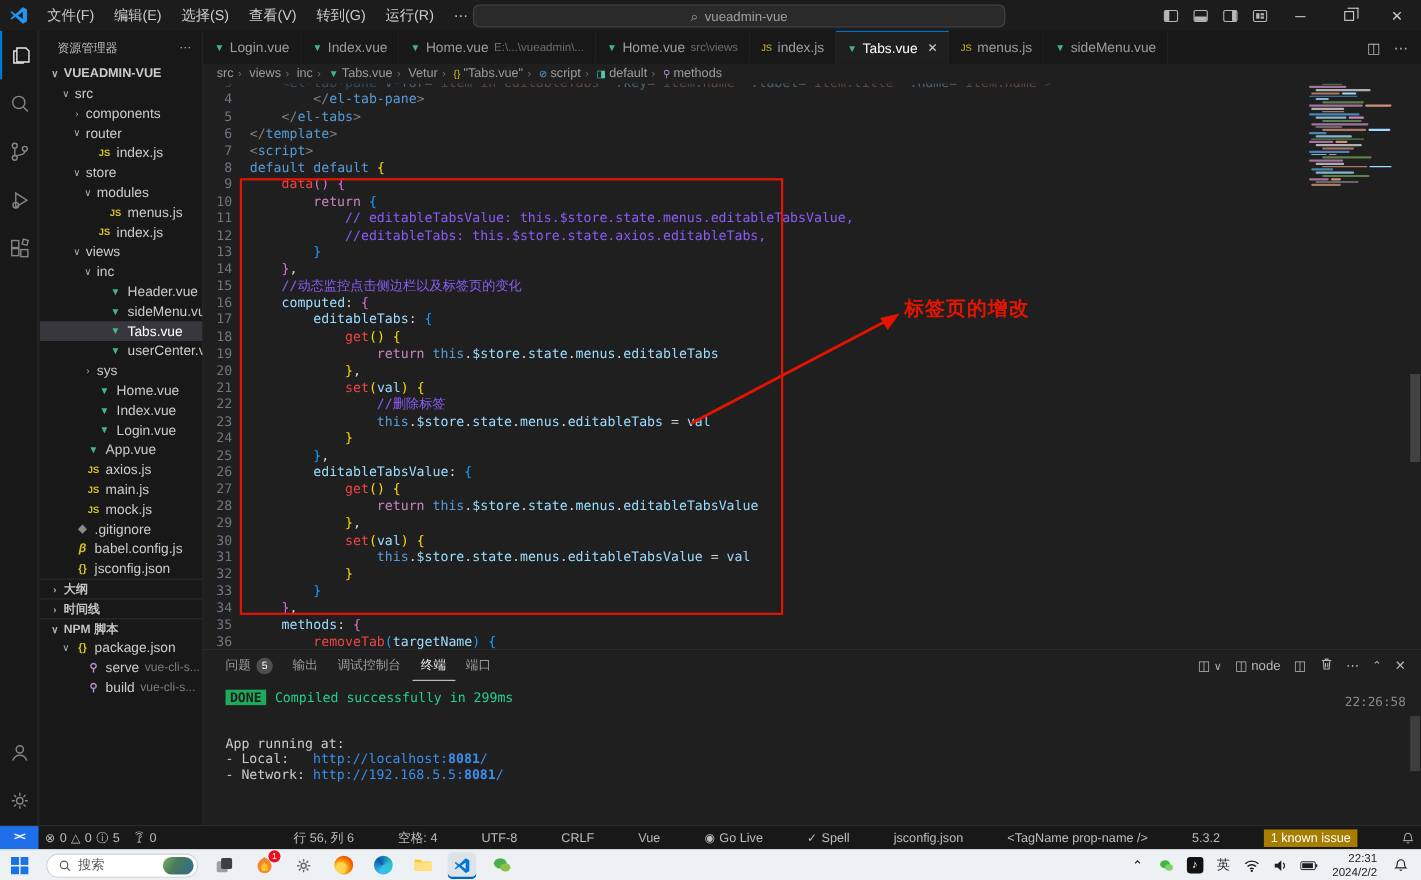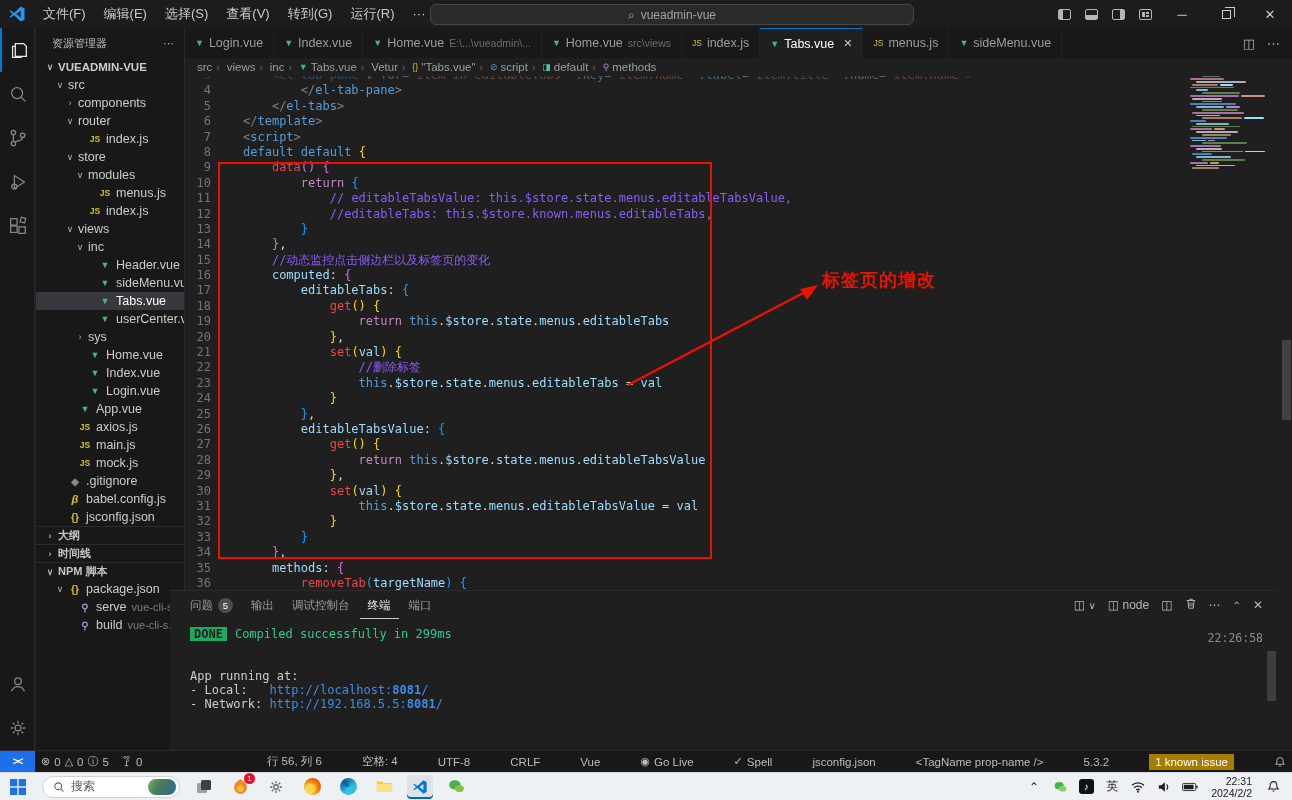--- a/index.html
+++ b/index.html
@@ -65,37 +65,37 @@
   .cicon.vue { color:#41b883; font-weight:bold; }
   .cicon.json { color:#d6c224; }
   .cicon.mod { color:#569cd6; }
   .cicon.def { color:#4ec9b0; }
   .cicon.wrench { color:#b08fd0; }
 
   #code { position:absolute; left:0; top:47px; width:1107px; height:515px; overflow:hidden; font-family:"DejaVu Sans Mono", monospace; font-size:12px; line-height:15.4px; }
   #code-inner { position:absolute; top:-7px; left:0; width:100%; }
   .cl { display:flex; height:15.4px; white-space:pre; }
   .cl .ln { width:26px; text-align:right; color:#6e7681; flex:none; }
-  .cl .lc { padding-left:32px; color:#d4d4d4; }
+  .cl .lc { padding-left:16px; color:#d4d4d4; }
   .cl.dim { opacity:0.35; }
   .sg-t{color:#569cd6} .sg-p{color:#808080} .sg-k{color:#569cd6} .sg-c{color:#c586c0}
   .sg-f{color:#ef4444} .sg-v{color:#9cdcfe} .sg-m{color:#8b5cf6} .sg-w{color:#d4d4d4}
   .sg-b1{color:#ffd700} .sg-b2{color:#da70d6} .sg-b3{color:#179fff} .sg-s{color:#ce9178}
 
   #red-box { position:absolute; left:33px; top:134px; width:494px; height:397px; border:2px solid #e51400; z-index:6; pointer-events:none; }
   #red-arrow { position:absolute; left:0; top:0; width:1107px; height:562px; z-index:6; pointer-events:none; }
   #red-label { position:absolute; left:637px; top:240px; color:#e51400; font-size:18px; font-weight:bold; z-index:6; letter-spacing:1px; }
 
   #minimap { position:absolute; left:1005px; top:42px; width:75px; height:105px; z-index:4; }
   .mm-row { height:2.4px; display:flex; gap:2px; margin-bottom:0.4px; }
   .mm-bar { height:1.8px; border-radius:1px; }
   #scrollbar { position:absolute; right:1px; top:312px; width:9px; height:80px; background:rgba(121,121,121,0.4); z-index:7; }
 
   
-  #panel { position:absolute; left:170px; top:590px; width:1107px; height:160px; background:#1f1f1f; border-top:1px solid #2b2b2b; }
+  #panel { position:absolute; left:185px; top:590px; width:1107px; height:160px; background:#1f1f1f; border-top:1px solid #2b2b2b; }
   #panel-tabs { height:28px; display:flex; align-items:center; padding-left:12px; gap:2px; }
   .ptab { padding:0 8px; height:28px; line-height:28px; color:#9d9d9d; font-size:11.5px; display:flex; align-items:center; gap:5px; }
   .ptab.active { color:#e7e7e7; border-bottom:1px solid #cccccc; }
   .ptab .pbadge { background:#4d4d4d; color:#ffffff; border-radius:50%; width:15px; height:15px; line-height:15px; text-align:center; font-size:9.5px; }
   #panel-actions { margin-left:auto; display:flex; align-items:center; gap:12px; padding-right:14px; color:#b6b6b6; font-size:12px; }
   #panel-actions .sm { font-size:10px; }
   #term { position:absolute; left:20px; top:36px; font-family:"DejaVu Sans Mono", monospace; font-size:12px; line-height:14px; color:#cccccc; }
   .tline { height:14px; white-space:pre; }
   .done-badge { background:#1fa95c; color:#1e1e1e; font-weight:bold; padding:0 4px; margin-right:8px; }
   .tgreen { color:#23d18b; }
@@ -463,21 +463,21 @@
         <div id="code-inner">
           <div class="cl dim"><span class="ln">3</span><span class="lc">    <span class="sg-p">&lt;</span><span class="sg-t">el-tab-pane</span><span class="sg-w"> </span><span class="sg-v">v-for</span><span class="sg-w">=</span><span class="sg-s">"item in editableTabs"</span><span class="sg-w"> </span><span class="sg-v">:key</span><span class="sg-w">=</span><span class="sg-s">"item.name"</span><span class="sg-w"> </span><span class="sg-v">:label</span><span class="sg-w">=</span><span class="sg-s">"item.title"</span><span class="sg-w"> </span><span class="sg-v">:name</span><span class="sg-w">=</span><span class="sg-s">"item.name"</span><span class="sg-p">&gt;</span></span></div>
           <div class="cl"><span class="ln">4</span><span class="lc">        <span class="sg-p">&lt;/</span><span class="sg-t">el-tab-pane</span><span class="sg-p">&gt;</span></span></div>
           <div class="cl"><span class="ln">5</span><span class="lc">    <span class="sg-p">&lt;/</span><span class="sg-t">el-tabs</span><span class="sg-p">&gt;</span></span></div>
           <div class="cl"><span class="ln">6</span><span class="lc"><span class="sg-p">&lt;/</span><span class="sg-t">template</span><span class="sg-p">&gt;</span></span></div>
           <div class="cl"><span class="ln">7</span><span class="lc"><span class="sg-p">&lt;</span><span class="sg-t">script</span><span class="sg-p">&gt;</span></span></div>
           <div class="cl"><span class="ln">8</span><span class="lc"><span class="sg-k">default</span><span class="sg-w"> </span><span class="sg-k">default</span><span class="sg-w"> </span><span class="sg-b1">{</span></span></div>
           <div class="cl"><span class="ln">9</span><span class="lc">    <span class="sg-f">data</span><span class="sg-b2">()</span><span class="sg-w"> </span><span class="sg-b2">{</span></span></div>
           <div class="cl"><span class="ln">10</span><span class="lc">        <span class="sg-c">return</span><span class="sg-w"> </span><span class="sg-b3">{</span></span></div>
           <div class="cl"><span class="ln">11</span><span class="lc">            <span class="sg-m">// editableTabsValue: this.$store.state.menus.editableTabsValue,</span></span></div>
-          <div class="cl"><span class="ln">12</span><span class="lc">            <span class="sg-m">//editableTabs: this.$store.known.menus.editableTabs,</span></span></div>
+          <div class="cl"><span class="ln">12</span><span class="lc">            <span class="sg-m">//editableTabs: this.$store.state.axios.editableTabs,</span></span></div>
           <div class="cl"><span class="ln">13</span><span class="lc">        <span class="sg-b3">}</span></span></div>
           <div class="cl"><span class="ln">14</span><span class="lc">    <span class="sg-b2">}</span><span class="sg-w">,</span></span></div>
           <div class="cl"><span class="ln">15</span><span class="lc">    <span class="sg-m">//动态监控点击侧边栏以及标签页的变化</span></span></div>
           <div class="cl"><span class="ln">16</span><span class="lc">    <span class="sg-v">computed</span><span class="sg-w">: </span><span class="sg-b2">{</span></span></div>
           <div class="cl"><span class="ln">17</span><span class="lc">        <span class="sg-v">editableTabs</span><span class="sg-w">: </span><span class="sg-b3">{</span></span></div>
           <div class="cl"><span class="ln">18</span><span class="lc">            <span class="sg-f">get</span><span class="sg-b1">()</span><span class="sg-w"> </span><span class="sg-b1">{</span></span></div>
           <div class="cl"><span class="ln">19</span><span class="lc">                <span class="sg-c">return</span><span class="sg-w"> </span><span class="sg-k">this</span><span class="sg-w">.</span><span class="sg-v">$store</span><span class="sg-w">.</span><span class="sg-v">state</span><span class="sg-w">.</span><span class="sg-v">menus</span><span class="sg-w">.</span><span class="sg-v">editableTabs</span></span></div>
           <div class="cl"><span class="ln">20</span><span class="lc">            <span class="sg-b1">}</span><span class="sg-w">,</span></span></div>
           <div class="cl"><span class="ln">21</span><span class="lc">            <span class="sg-f">set</span><span class="sg-b1">(</span><span class="sg-v">val</span><span class="sg-b1">)</span><span class="sg-w"> </span><span class="sg-b1">{</span></span></div>
           <div class="cl"><span class="ln">22</span><span class="lc">                <span class="sg-m">//删除标签</span></span></div>

